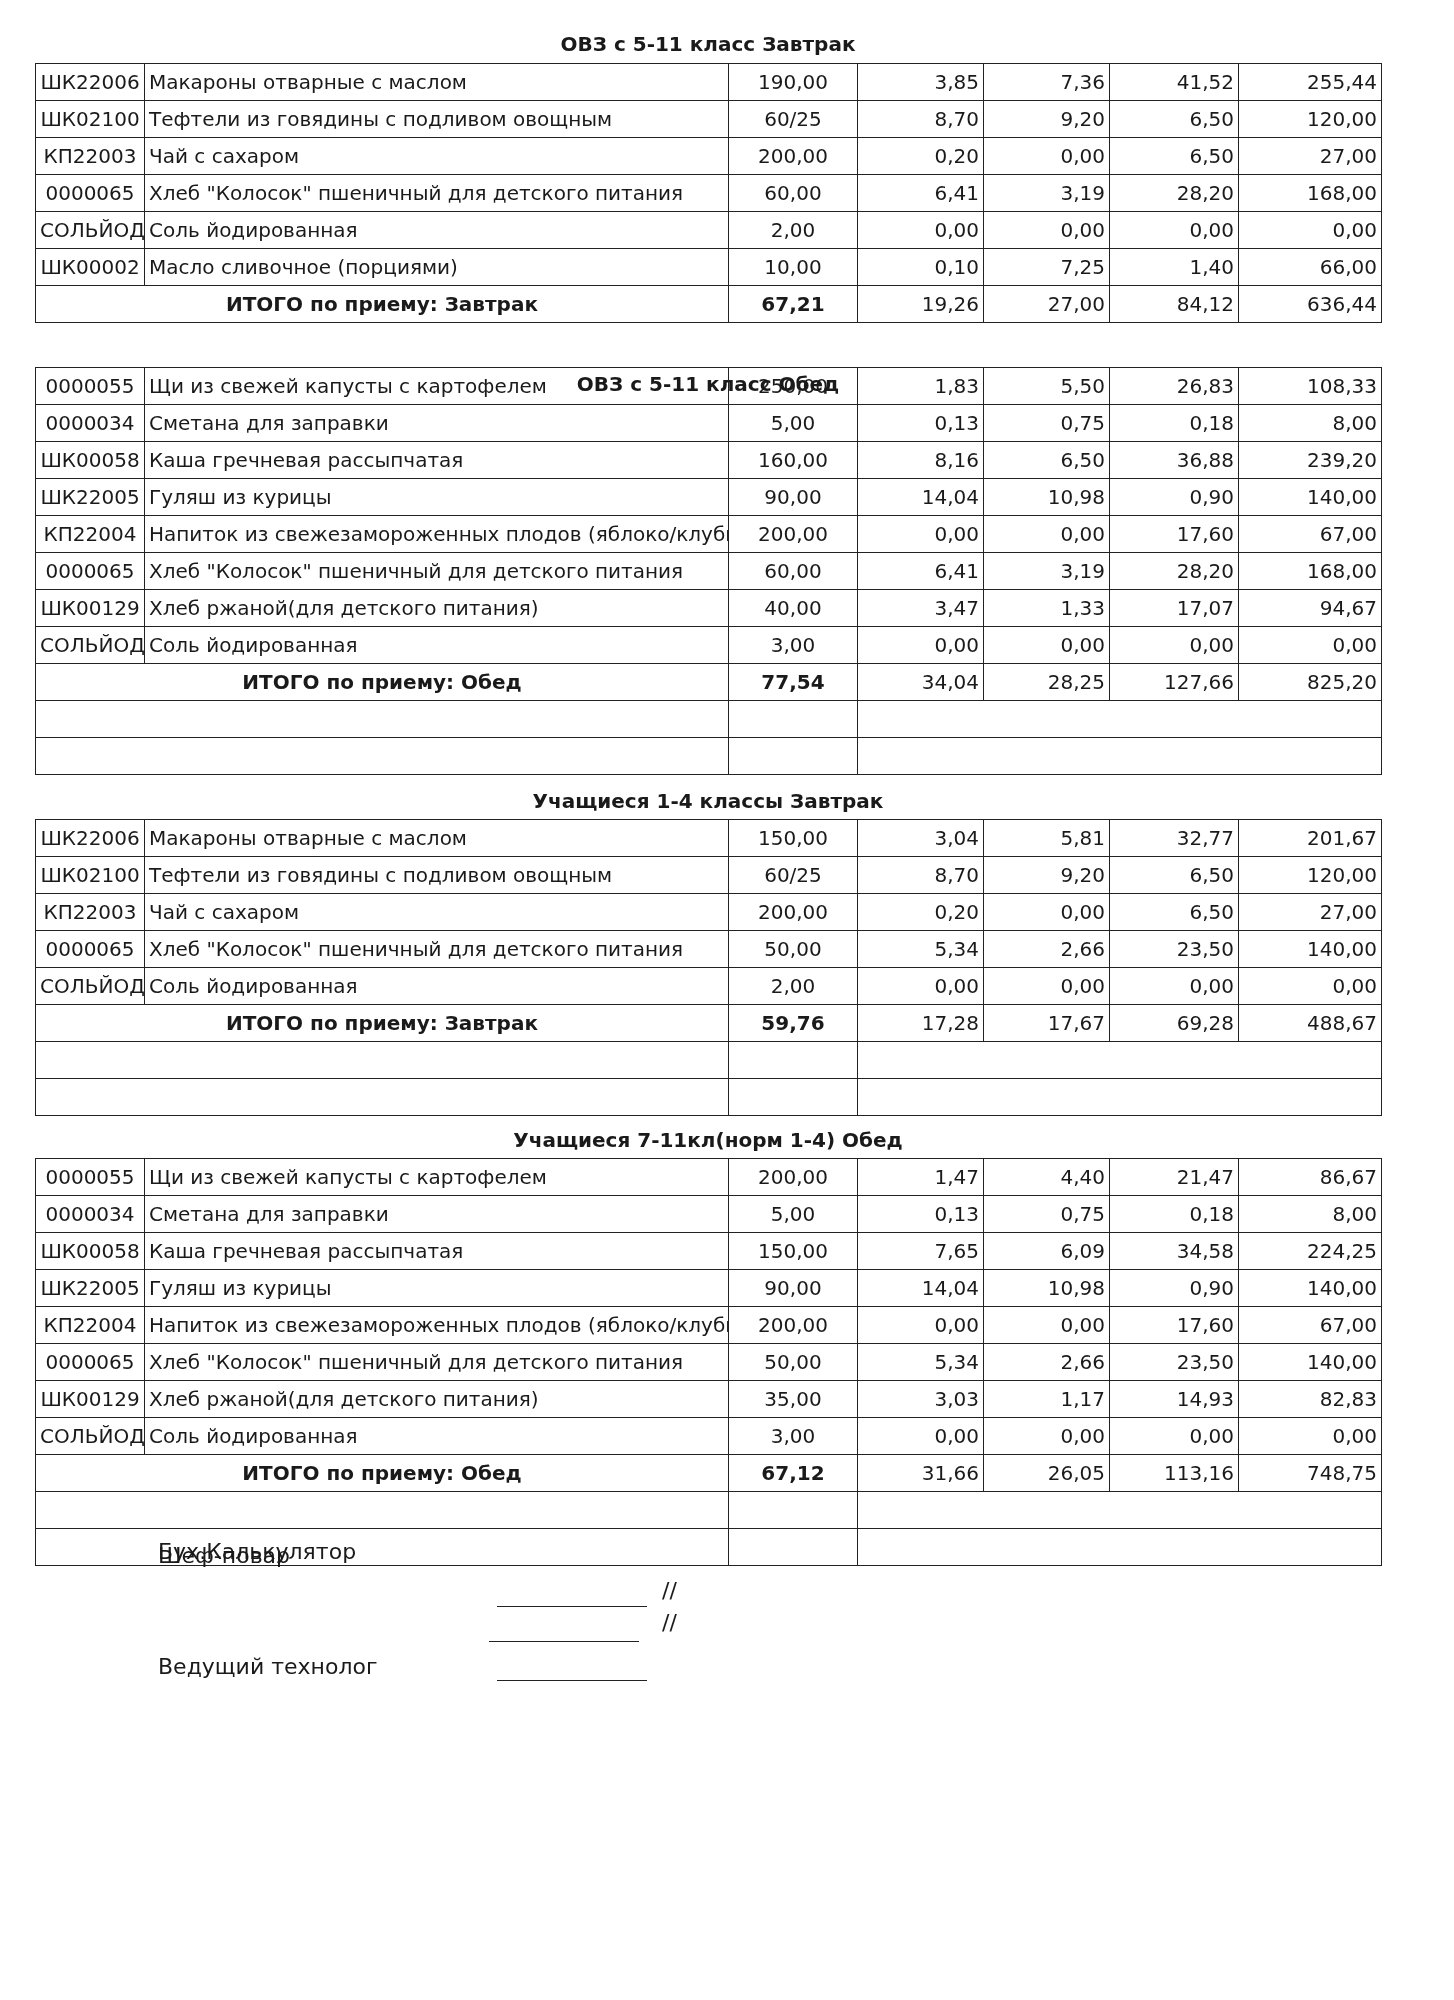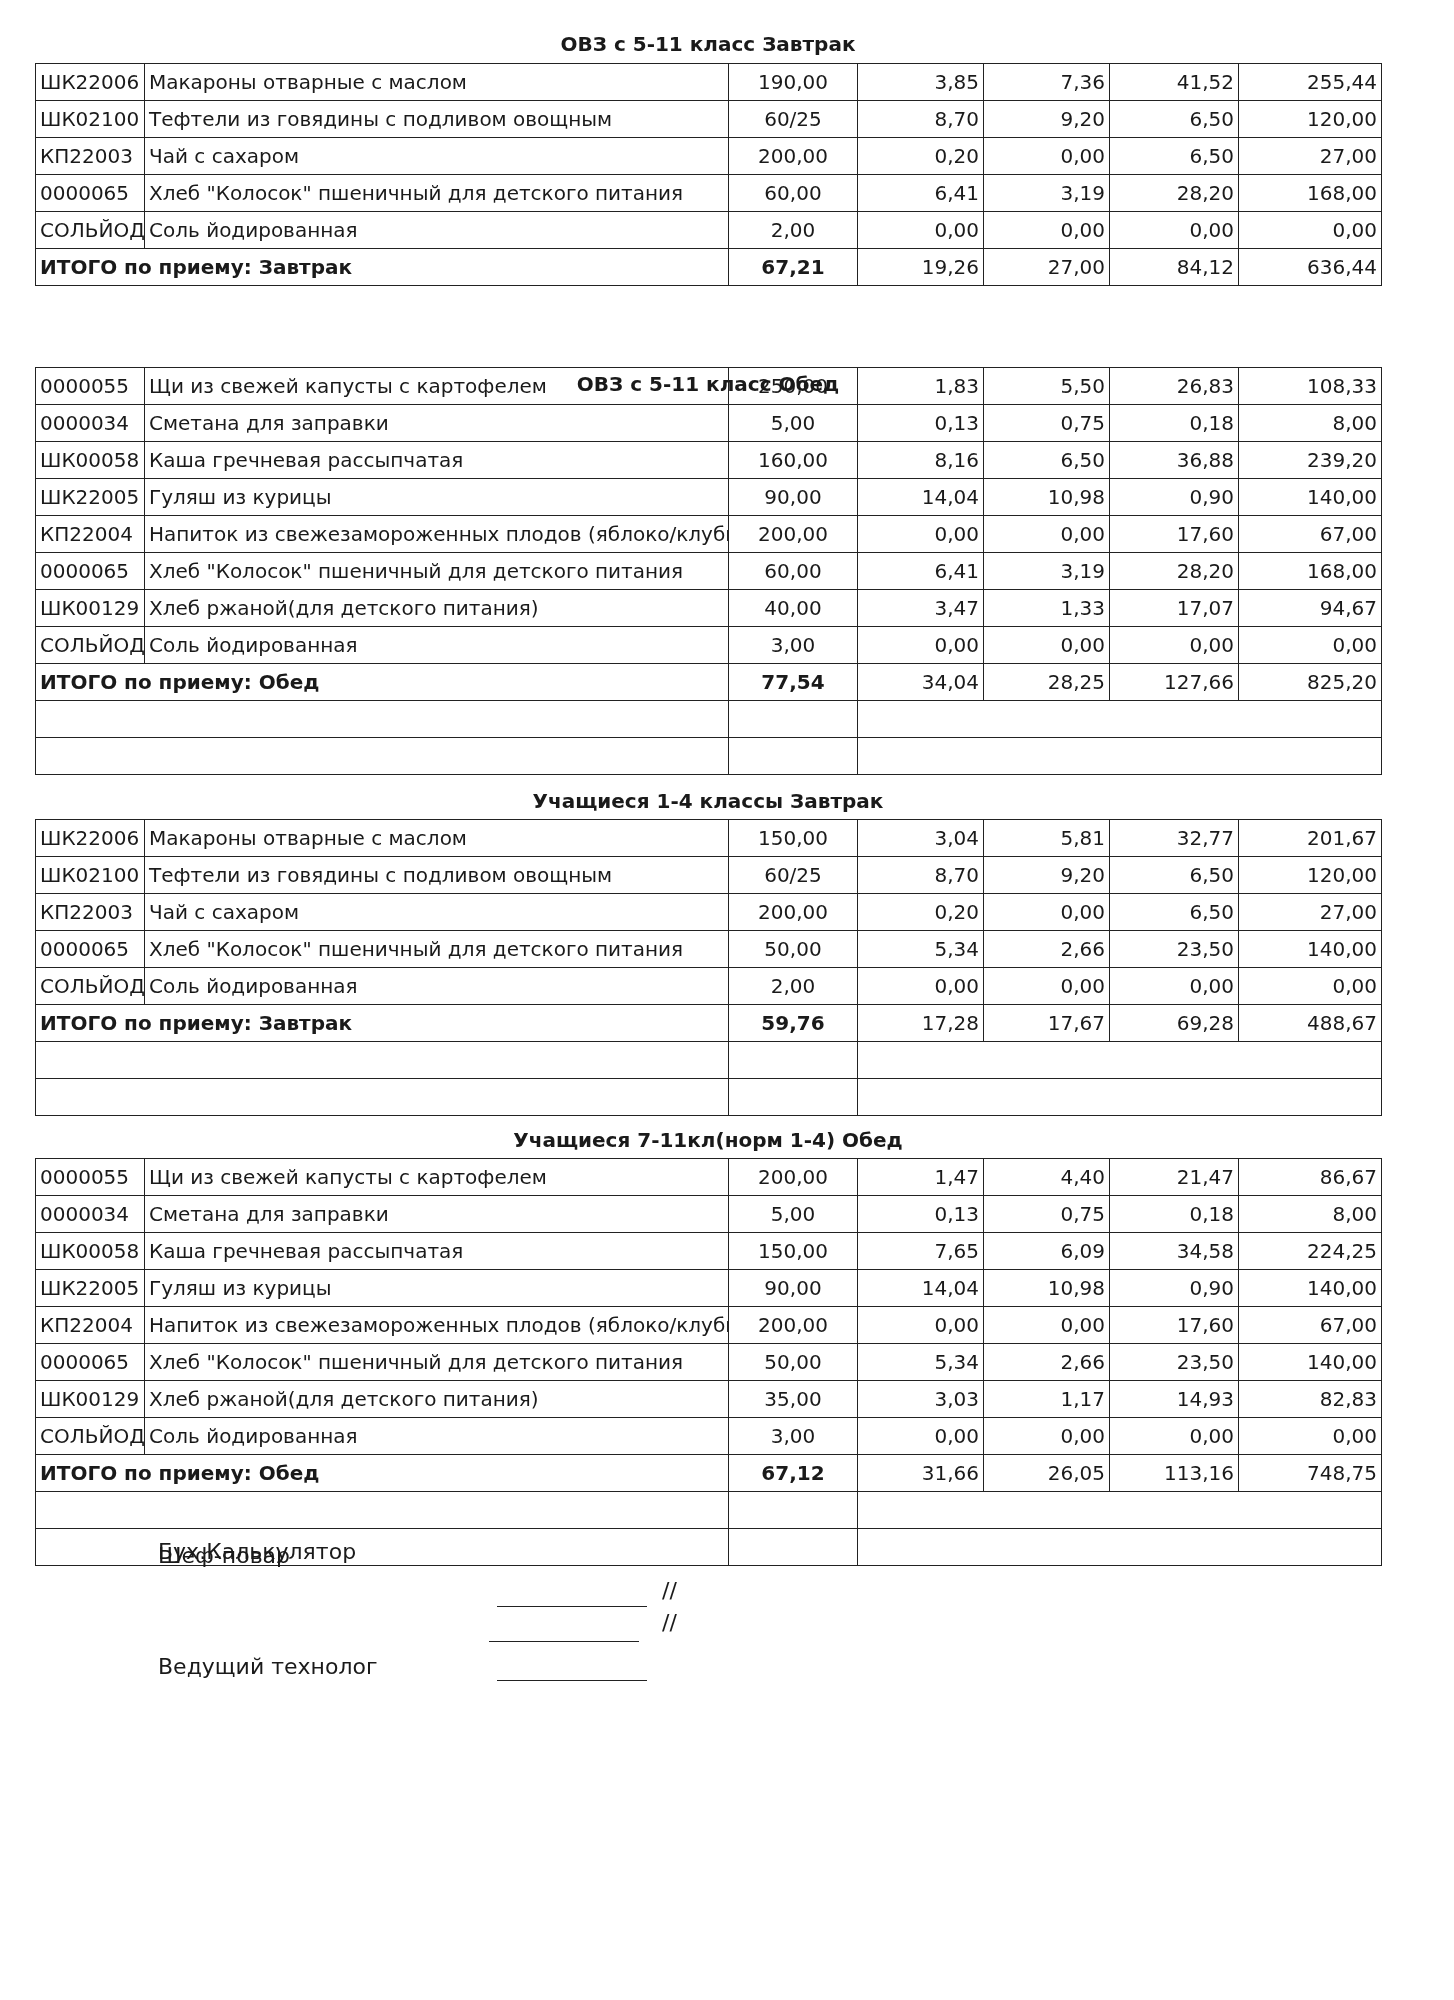--- a/index.html
+++ b/index.html
@@ -4,21 +4,21 @@
 <style>
   html, body { margin:0; padding:0; background:#ffffff; }
   body { width:1454px; height:2000px; position:relative; overflow:hidden;
          font-family:"DejaVu Sans", sans-serif; color:#1a1a1a; }
   .sec-title { position:absolute; left:35px; width:1346px; text-align:center;
                font-weight:bold; font-size:20px; }
   table.menu { position:absolute; left:35px; width:1346px; border-collapse:collapse;
                table-layout:fixed; font-size:20px; }
   table.menu td { border:1.5px solid #222; height:36px; padding:0 4px; white-space:nowrap;
                   overflow:hidden; vertical-align:middle; }
-  td.code { text-align:left; }
+  td.code { text-align:center; }
   td.name { text-align:left; }
   td.wt { text-align:center; }
   td.num { text-align:right; }
   tr.total td { font-weight:bold; }
   tr.total td.num { font-weight:normal; }
   .sig { position:absolute; font-size:22px; }
   .sig-line { position:absolute; border-bottom:1.5px solid #222; width:150px; height:0; }
   .sig-slash { position:absolute; font-size:22px; }
 </style>
 </head>
@@ -74,20 +74,29 @@
       </tr>
       <tr>
         <td class="code">СОЛЬЙОД</td>
         <td class="name">Соль йодированная</td>
         <td class="wt">2,00</td>
         <td class="num">0,00</td>
         <td class="num">0,00</td>
         <td class="num">0,00</td>
         <td class="num">0,00</td>
       </tr>
+      <tr>
+        <td class="code">ШК00002</td>
+        <td class="name">Масло сливочное (порциями)</td>
+        <td class="wt">10,00</td>
+        <td class="num">0,10</td>
+        <td class="num">7,25</td>
+        <td class="num">1,40</td>
+        <td class="num">66,00</td>
+      </tr>
       <tr class="total">
         <td class="code" colspan="2">ИТОГО по приему: Завтрак</td>
         <td class="wt">67,21</td>
         <td class="num">19,26</td>
         <td class="num">27,00</td>
         <td class="num">84,12</td>
         <td class="num">636,44</td>
       </tr>
     </tbody>
   </table>

